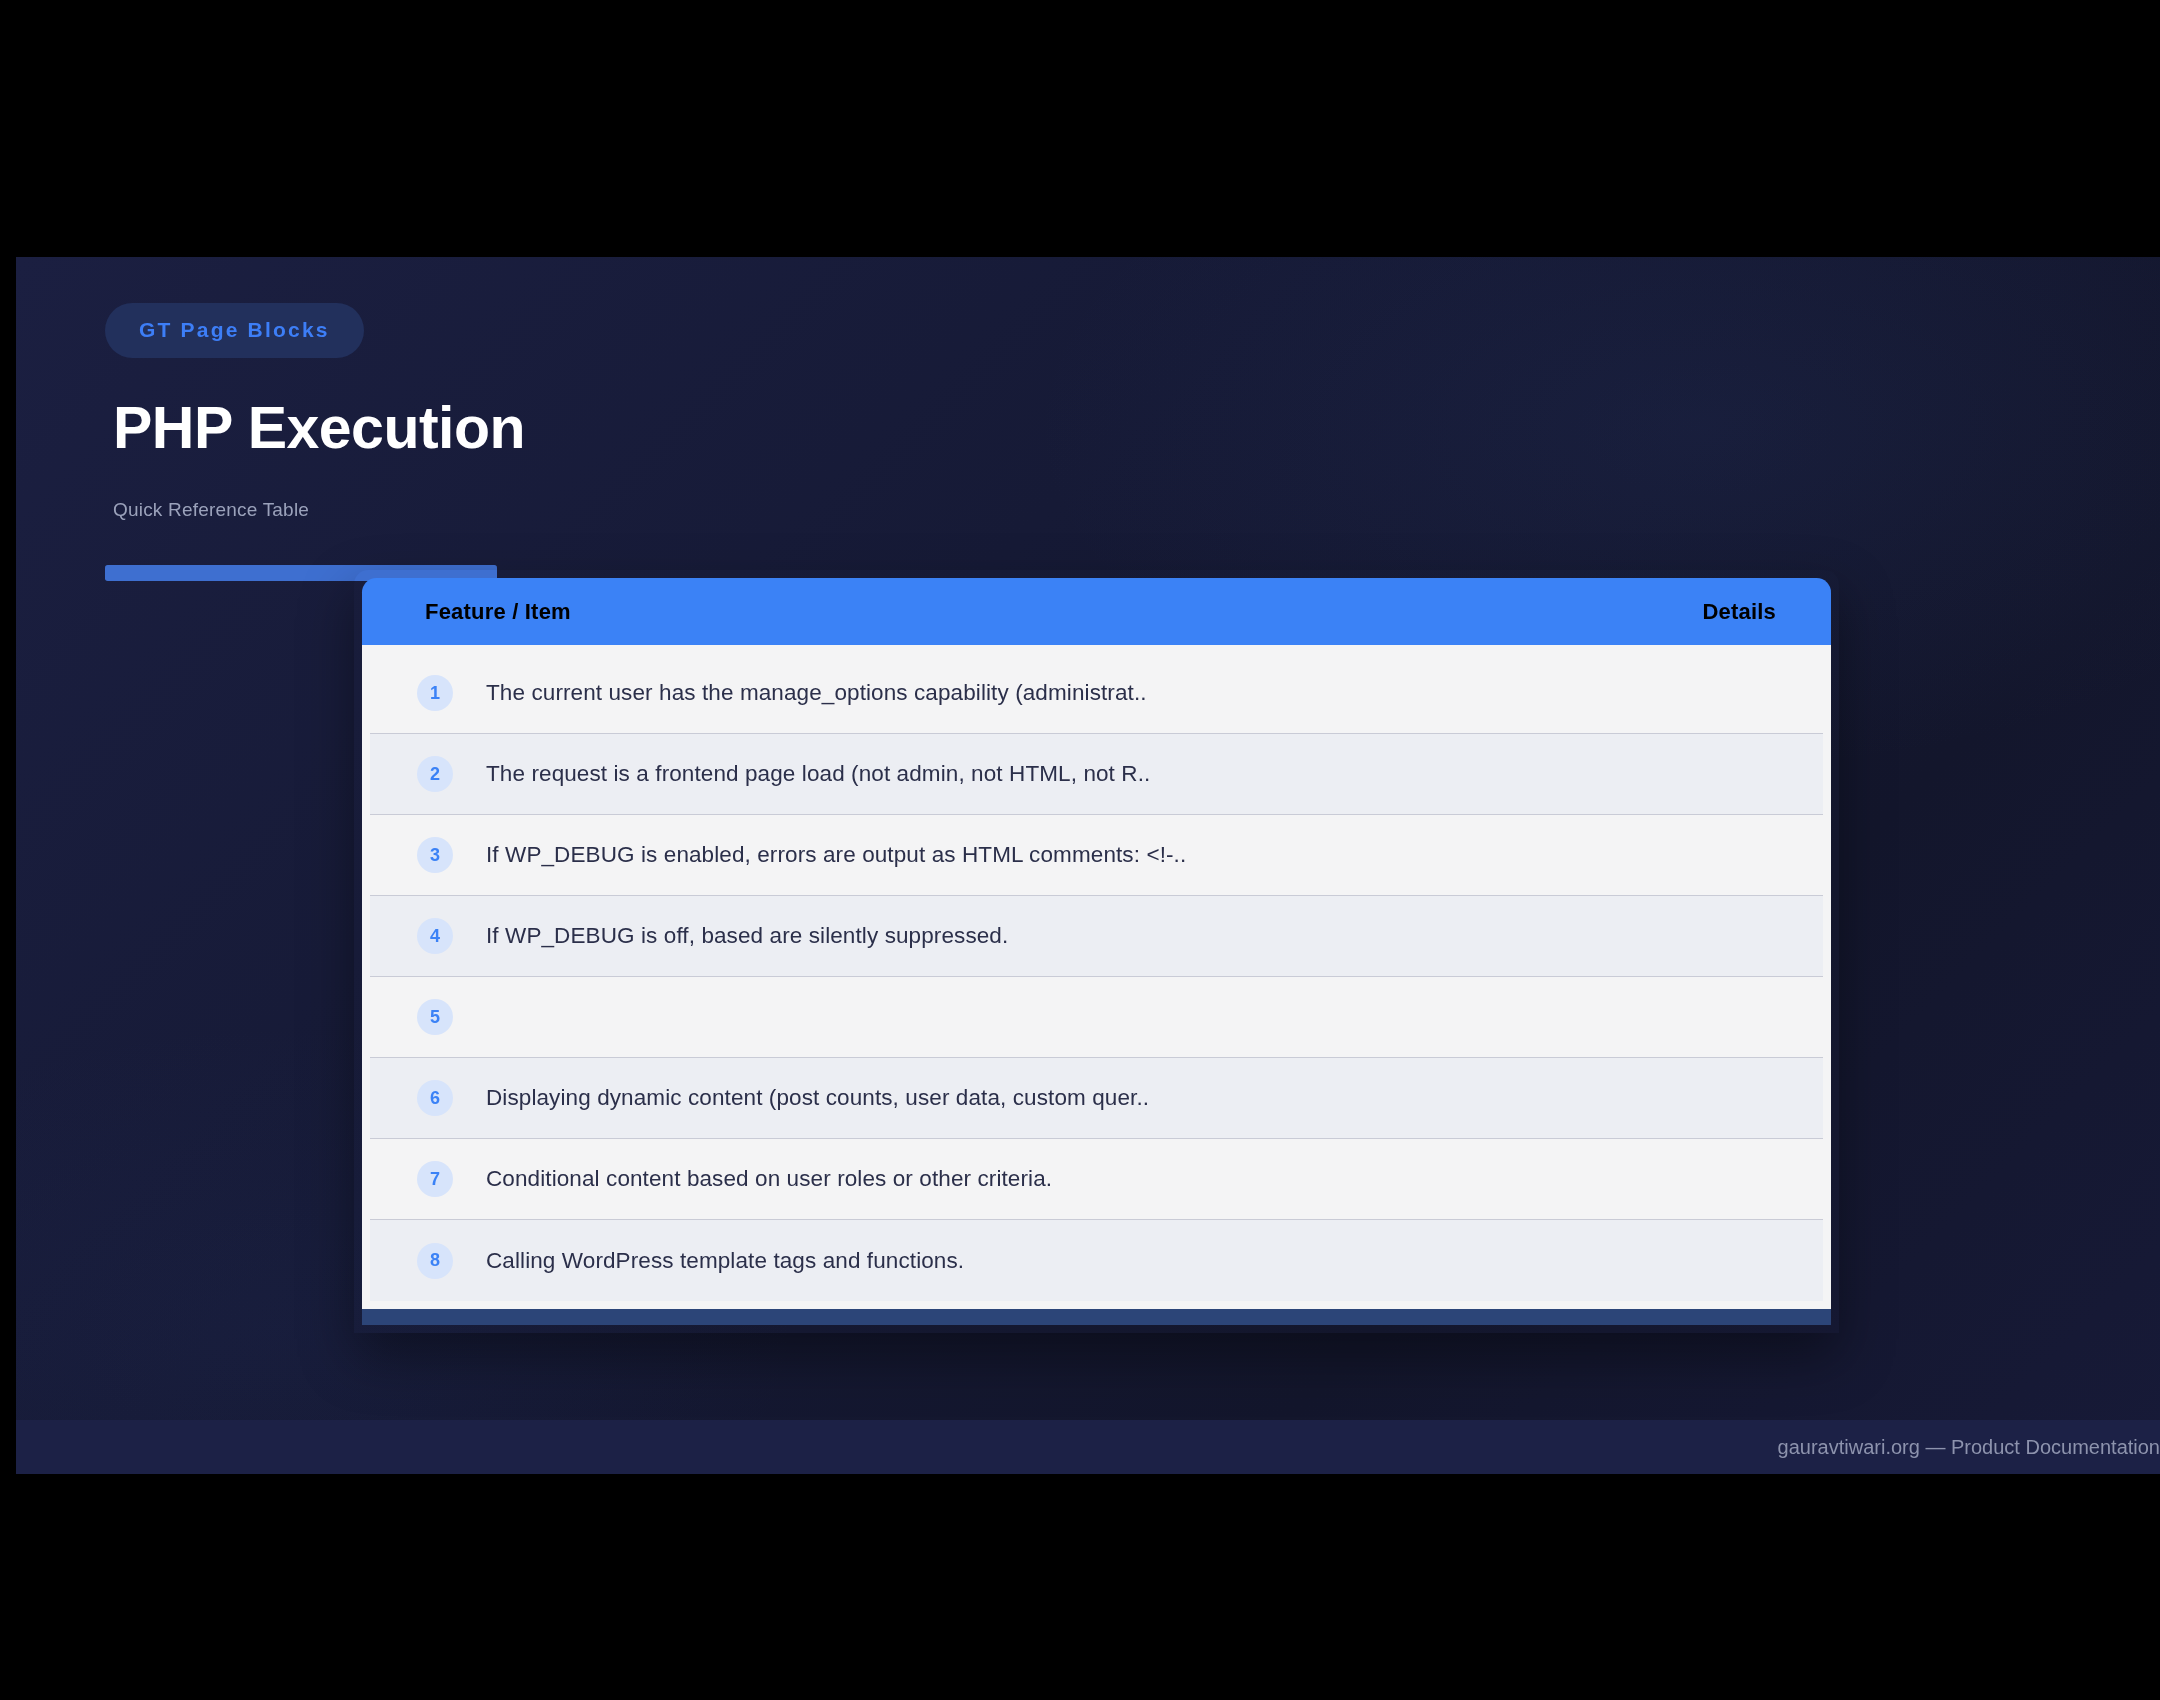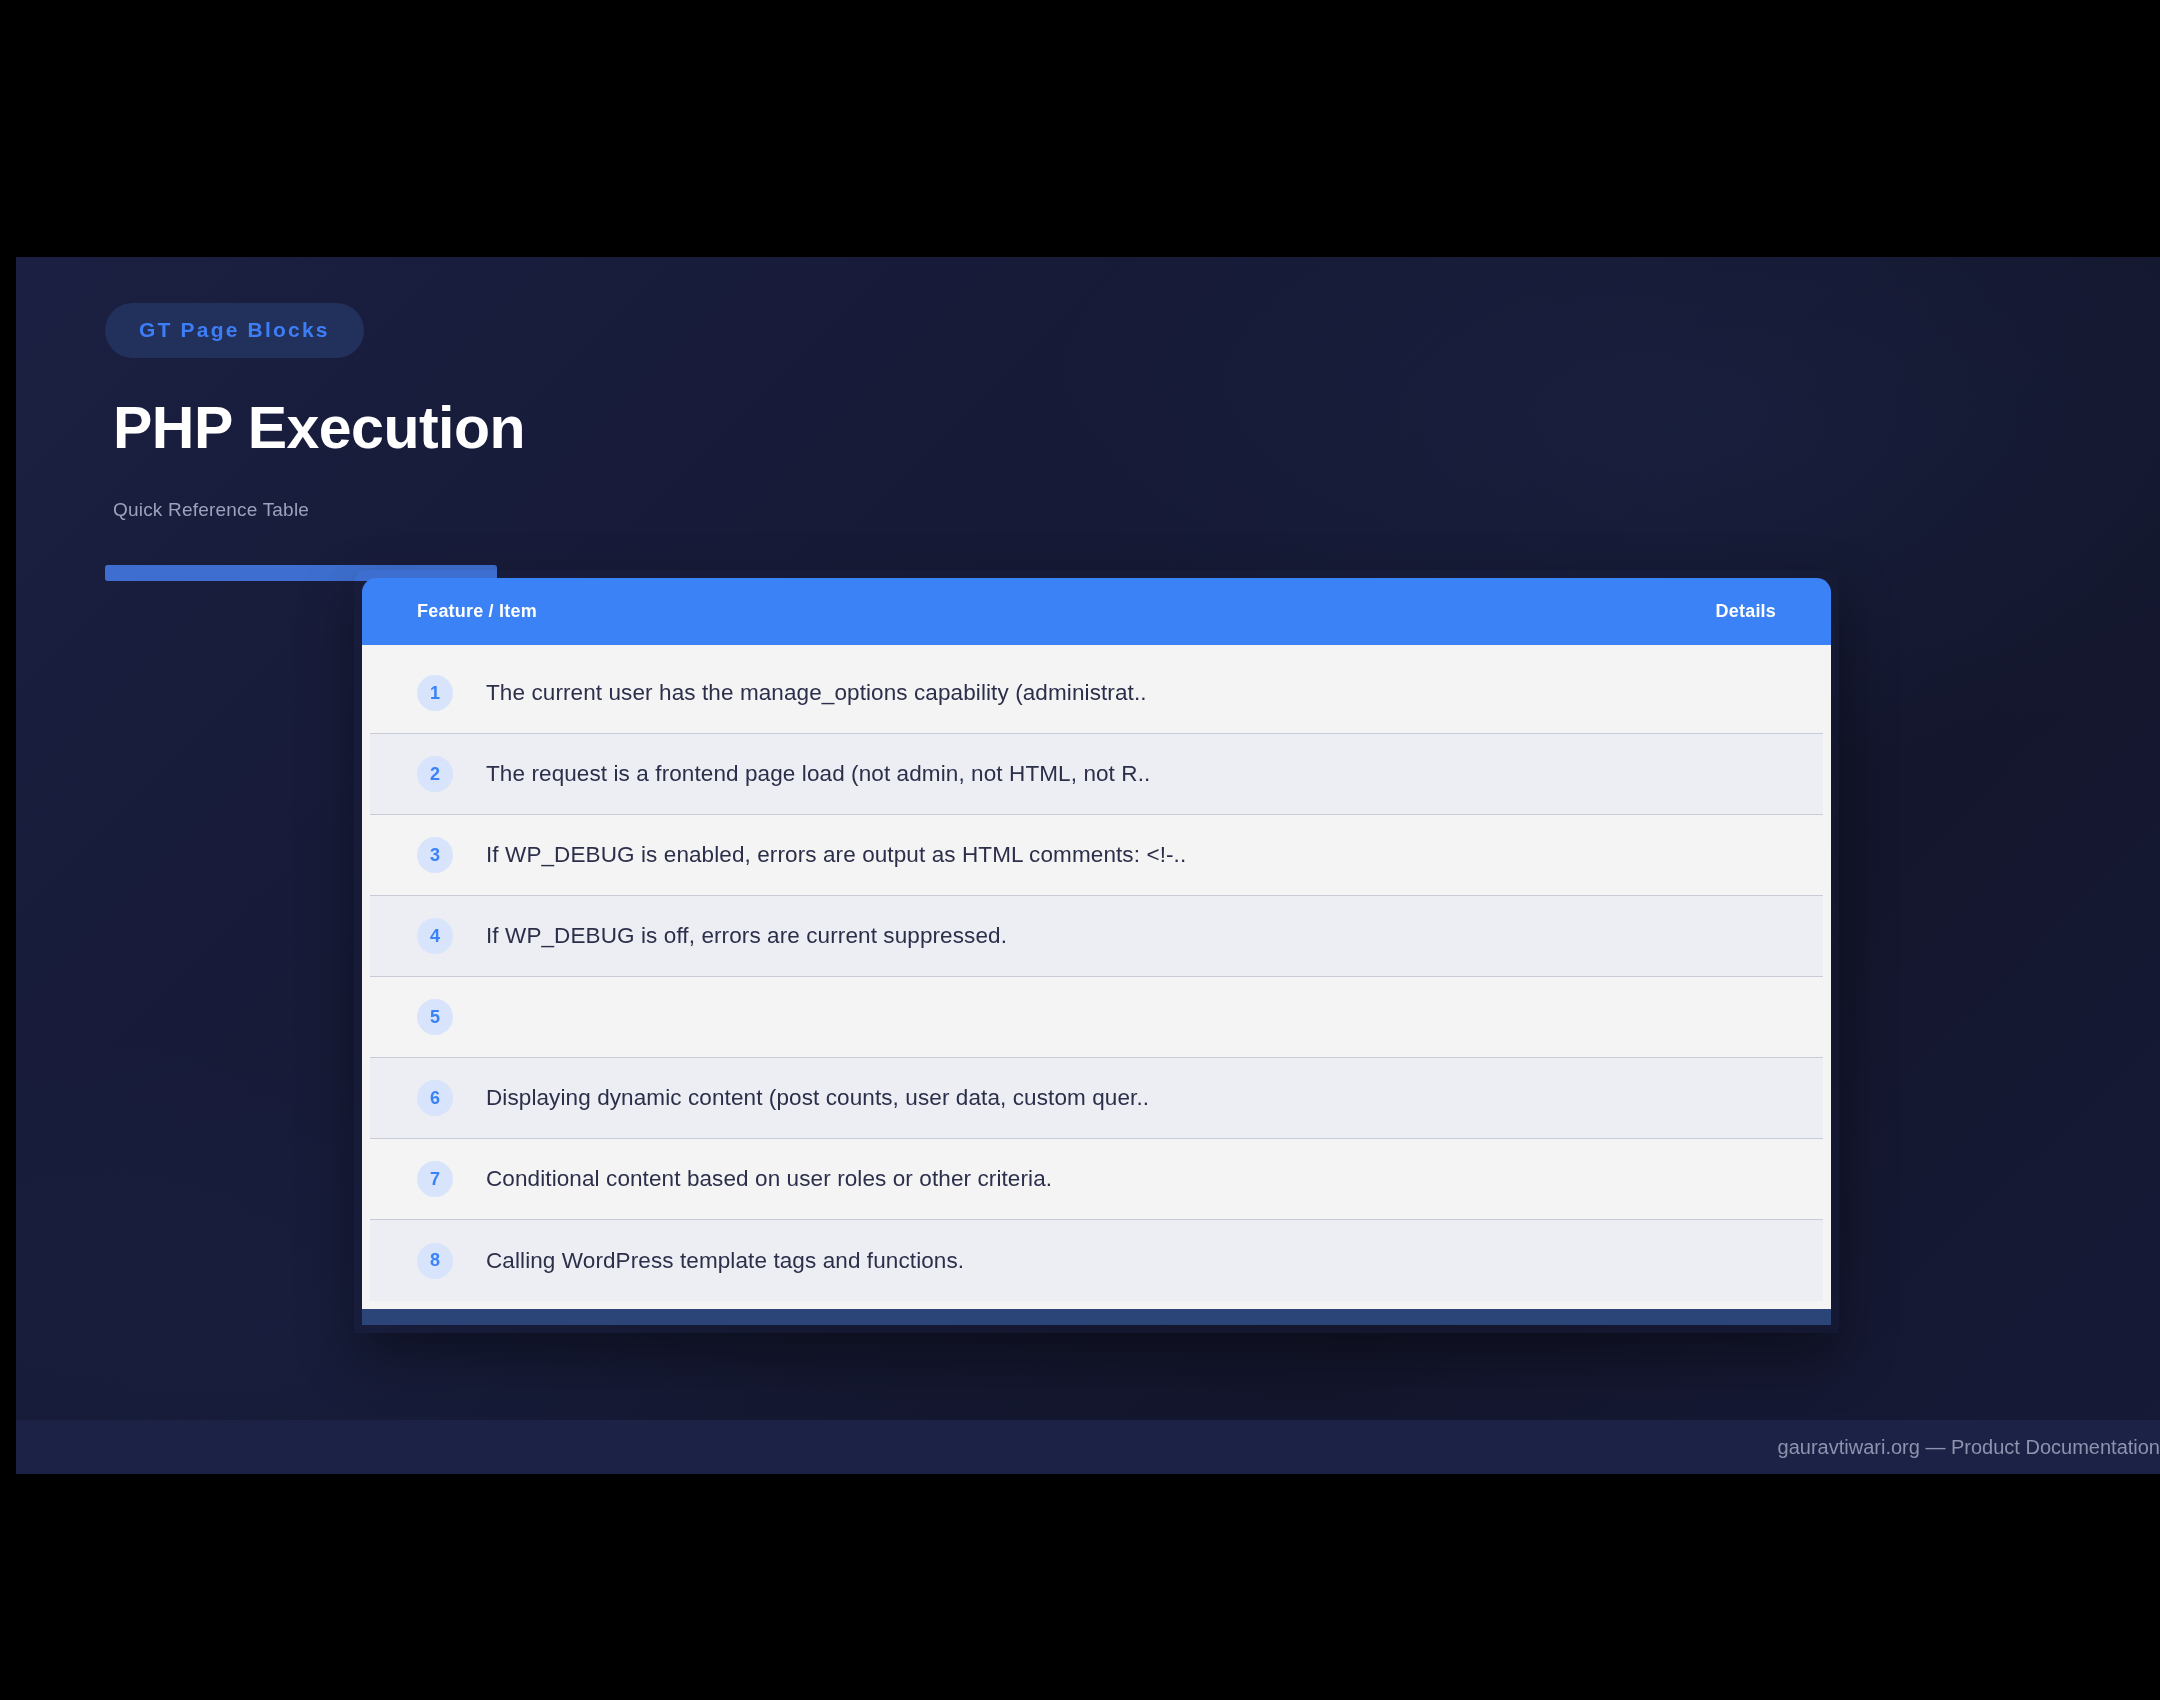--- a/index.html
+++ b/index.html
@@ -75,24 +75,25 @@
     overflow:hidden;
   }
   .thead {
     display:flex; align-items:center; justify-content:space-between;
     height:67px;
     background:#3b82f6;
     border-radius:14.4px 14.4px 0 0;
     padding:0 47px;
   }
   .th {
-    color:#ffffff;
-    font-size:18px;
+    color:#000000;
+    font-size:22px;
     font-weight:700;
     letter-spacing:0.2px;
+    margin-left:8px;
   }
   .tbody { background:#f4f4f5; }
   .row {
     display:flex; align-items:center;
     height:81px;
     padding:0 47px;
     border-bottom:0.9px solid #c9cbd6;
   }
   .row:nth-child(odd)  { background:#f4f4f5; }
   .row:nth-child(even) { background:#eceef3; }
@@ -158,21 +159,21 @@
           <div class="row">
             <div class="badge">2</div>
             <div class="cell">The request is a frontend page load (not admin, not HTML, not R..</div>
           </div>
           <div class="row">
             <div class="badge">3</div>
             <div class="cell">If WP_DEBUG is enabled, errors are output as HTML comments: &lt;!-..</div>
           </div>
           <div class="row">
             <div class="badge">4</div>
-            <div class="cell">If WP_DEBUG is off, errors are current suppressed.</div>
+            <div class="cell">If WP_DEBUG is off, based are silently suppressed.</div>
           </div>
           <div class="row">
             <div class="badge">5</div>
           </div>
           <div class="row">
             <div class="badge">6</div>
             <div class="cell">Displaying dynamic content (post counts, user data, custom quer..</div>
           </div>
           <div class="row">
             <div class="badge">7</div>

